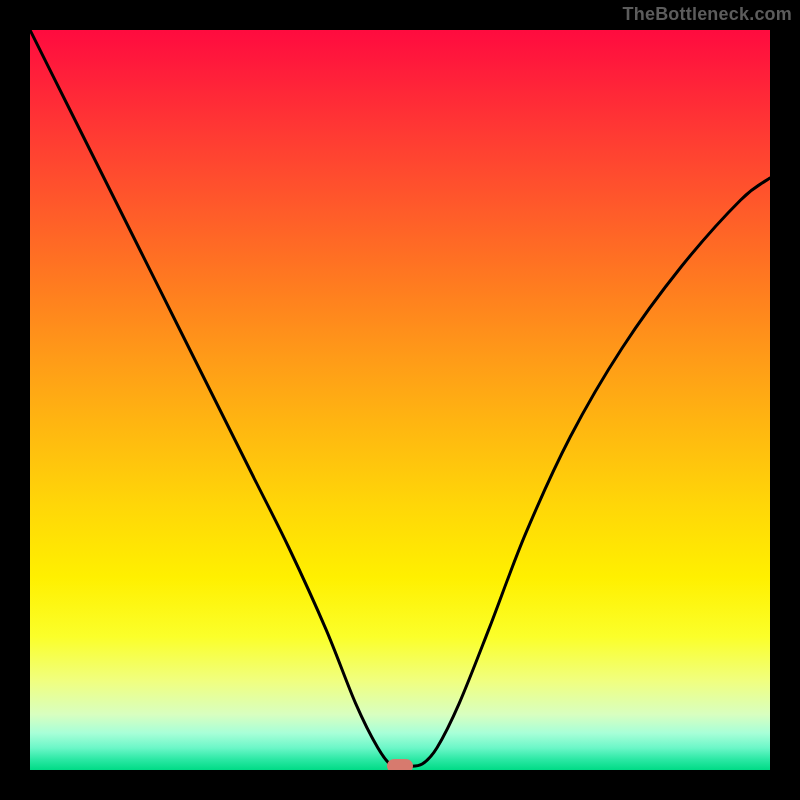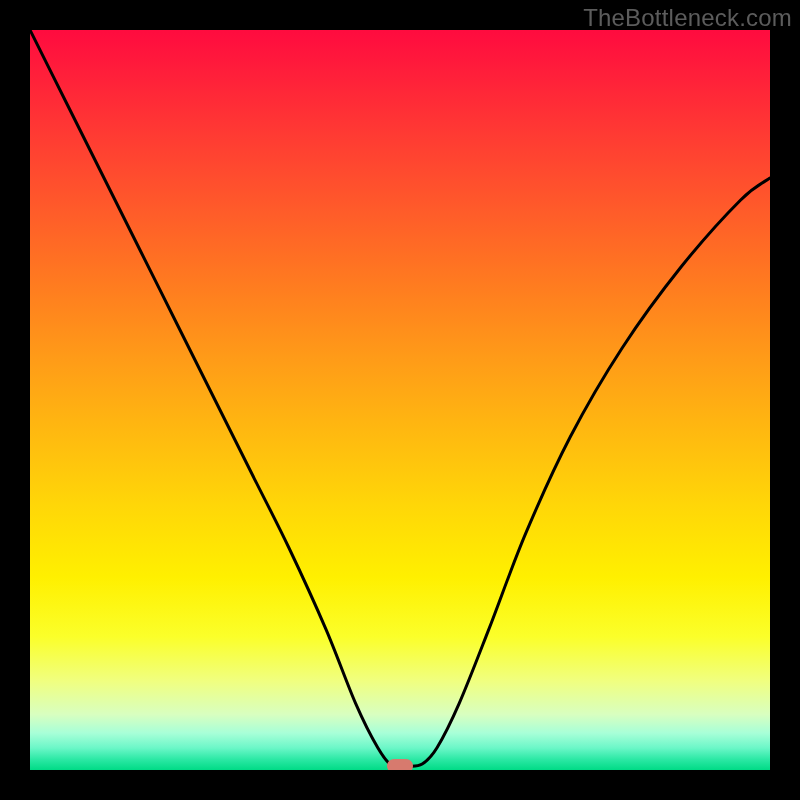--- a/index.html
+++ b/index.html
@@ -58,22 +58,22 @@
     height: 14px;
     border-radius: 7px;
     background: #d77a6e;
     transform: translate(-50%, -50%);
   }
   .watermark {
     position: absolute;
     top: 4px;
     right: 8px;
     font-family: Arial, Helvetica, sans-serif;
-    font-size: 24px;
-    font-weight: 400;
+    font-size: 18px;
+    font-weight: 700;
     color: #5c5c5c;
     letter-spacing: 0.2px;
   }
 </style>
 </head>
 <body>
 <div class="frame">
 
   <div class="watermark">TheBottleneck.com</div>
 

